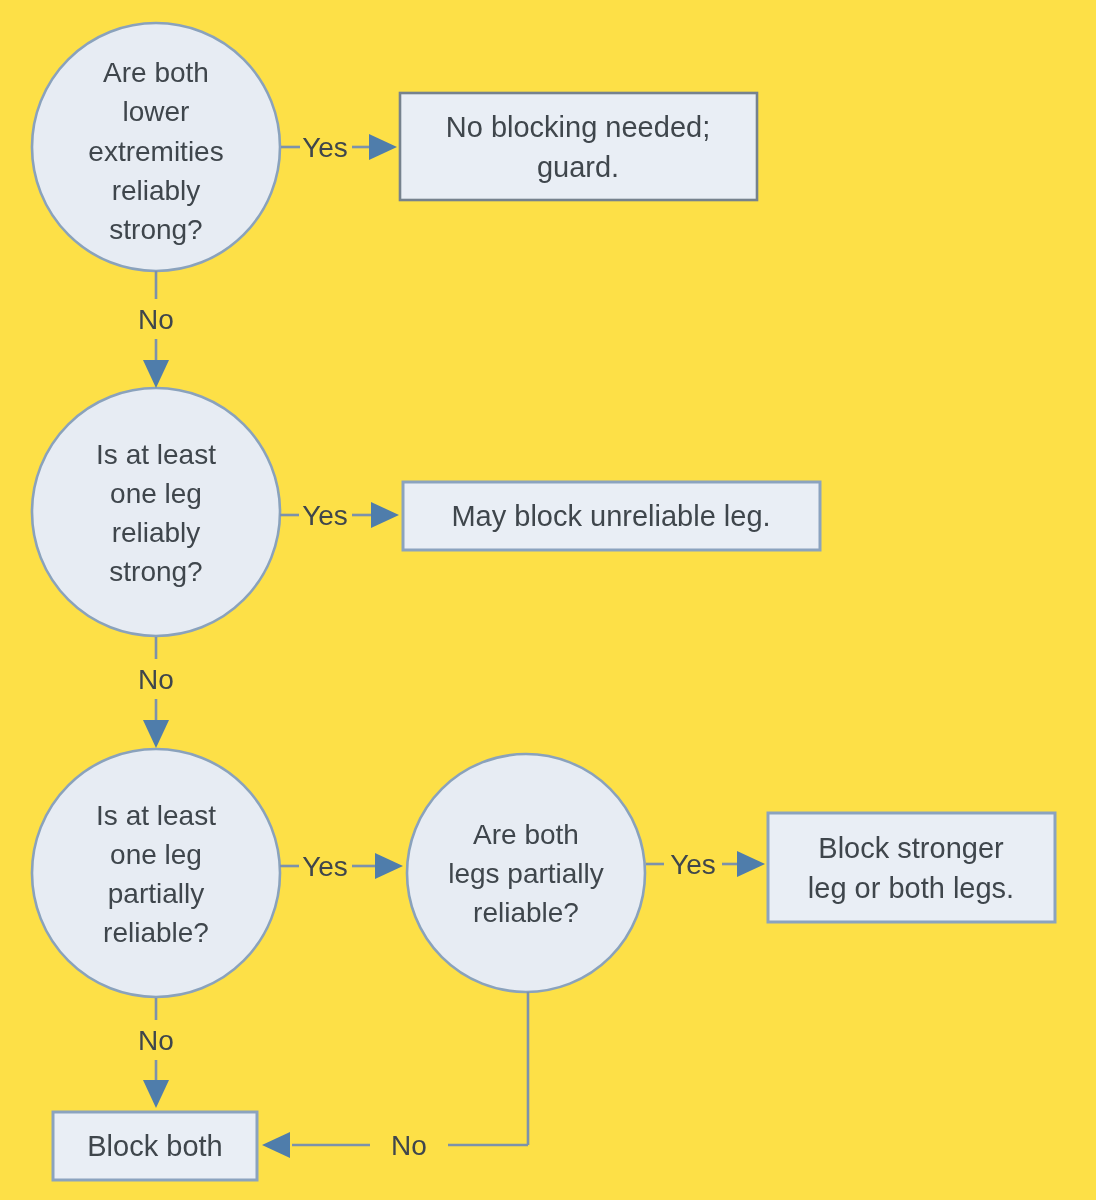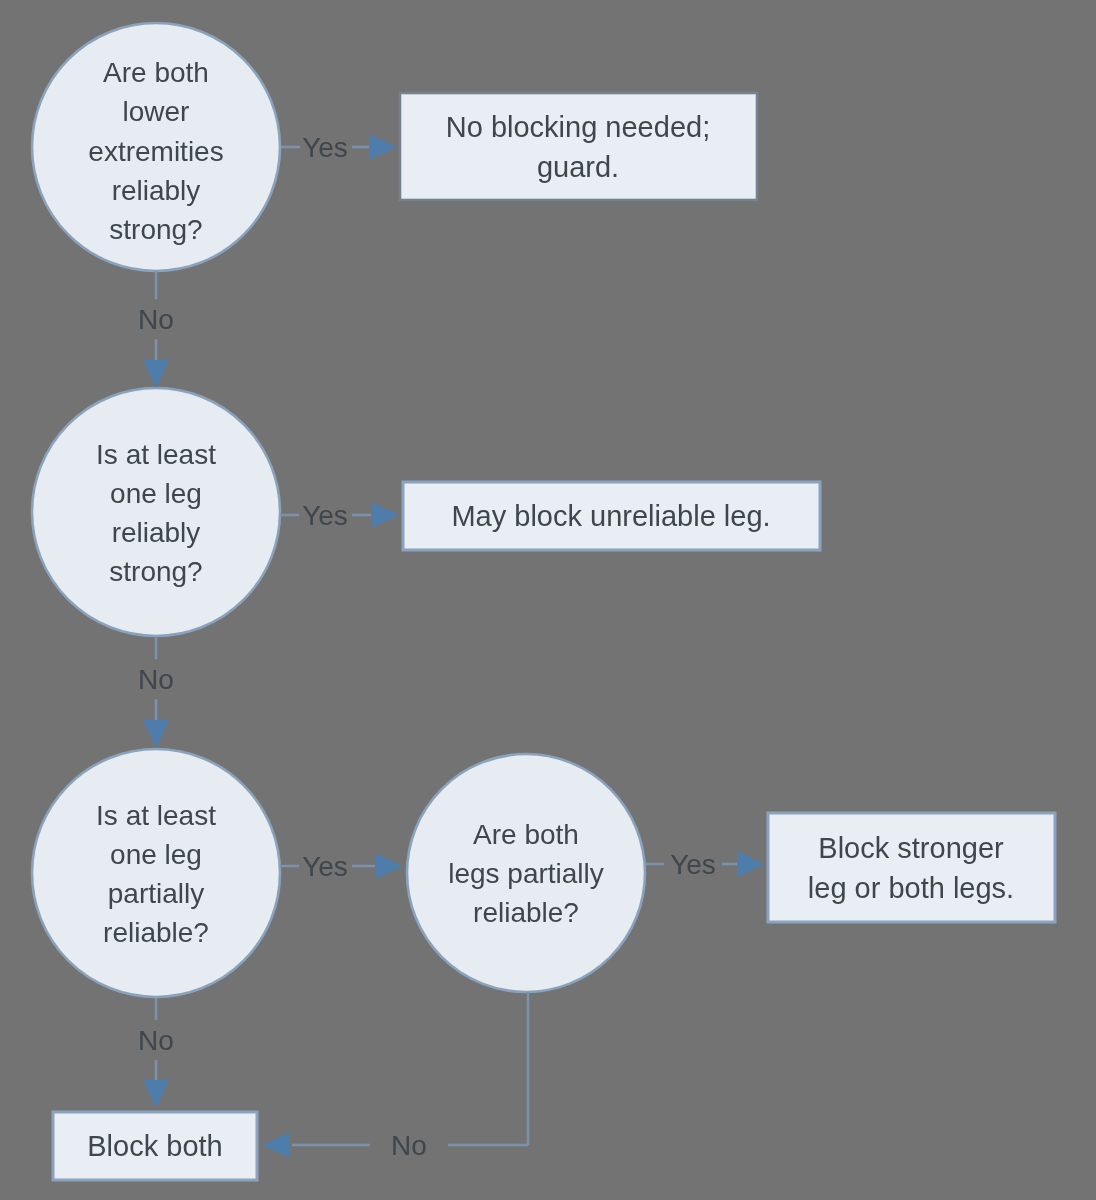--- a/index.html
+++ b/index.html
@@ -1,16 +1,16 @@
 <!DOCTYPE html>
 <html><head>
 <meta charset="utf-8">
 <style>
   html,body{margin:0;padding:0;background:#ffffff;}
-  .stage{width:1096px;height:1200px;background:#737373;position:relative;overflow:hidden;}
+  .stage{width:1096px;height:1200px;background:#fde047;position:relative;overflow:hidden;}
   svg{display:block;}
   .node{fill:#e7ecf3;stroke:#8aa2bc;stroke-width:2.6;}
   .box{fill:#e9eef5;stroke:#8ba3bf;stroke-width:3;}
   .box--gray{stroke:#76828e;stroke-width:2.6;}
   .txt{
     font-family:"Liberation Sans",sans-serif;
     font-size:28px;
     fill:#3f464c;
     text-anchor:middle;
     dominant-baseline:central;

